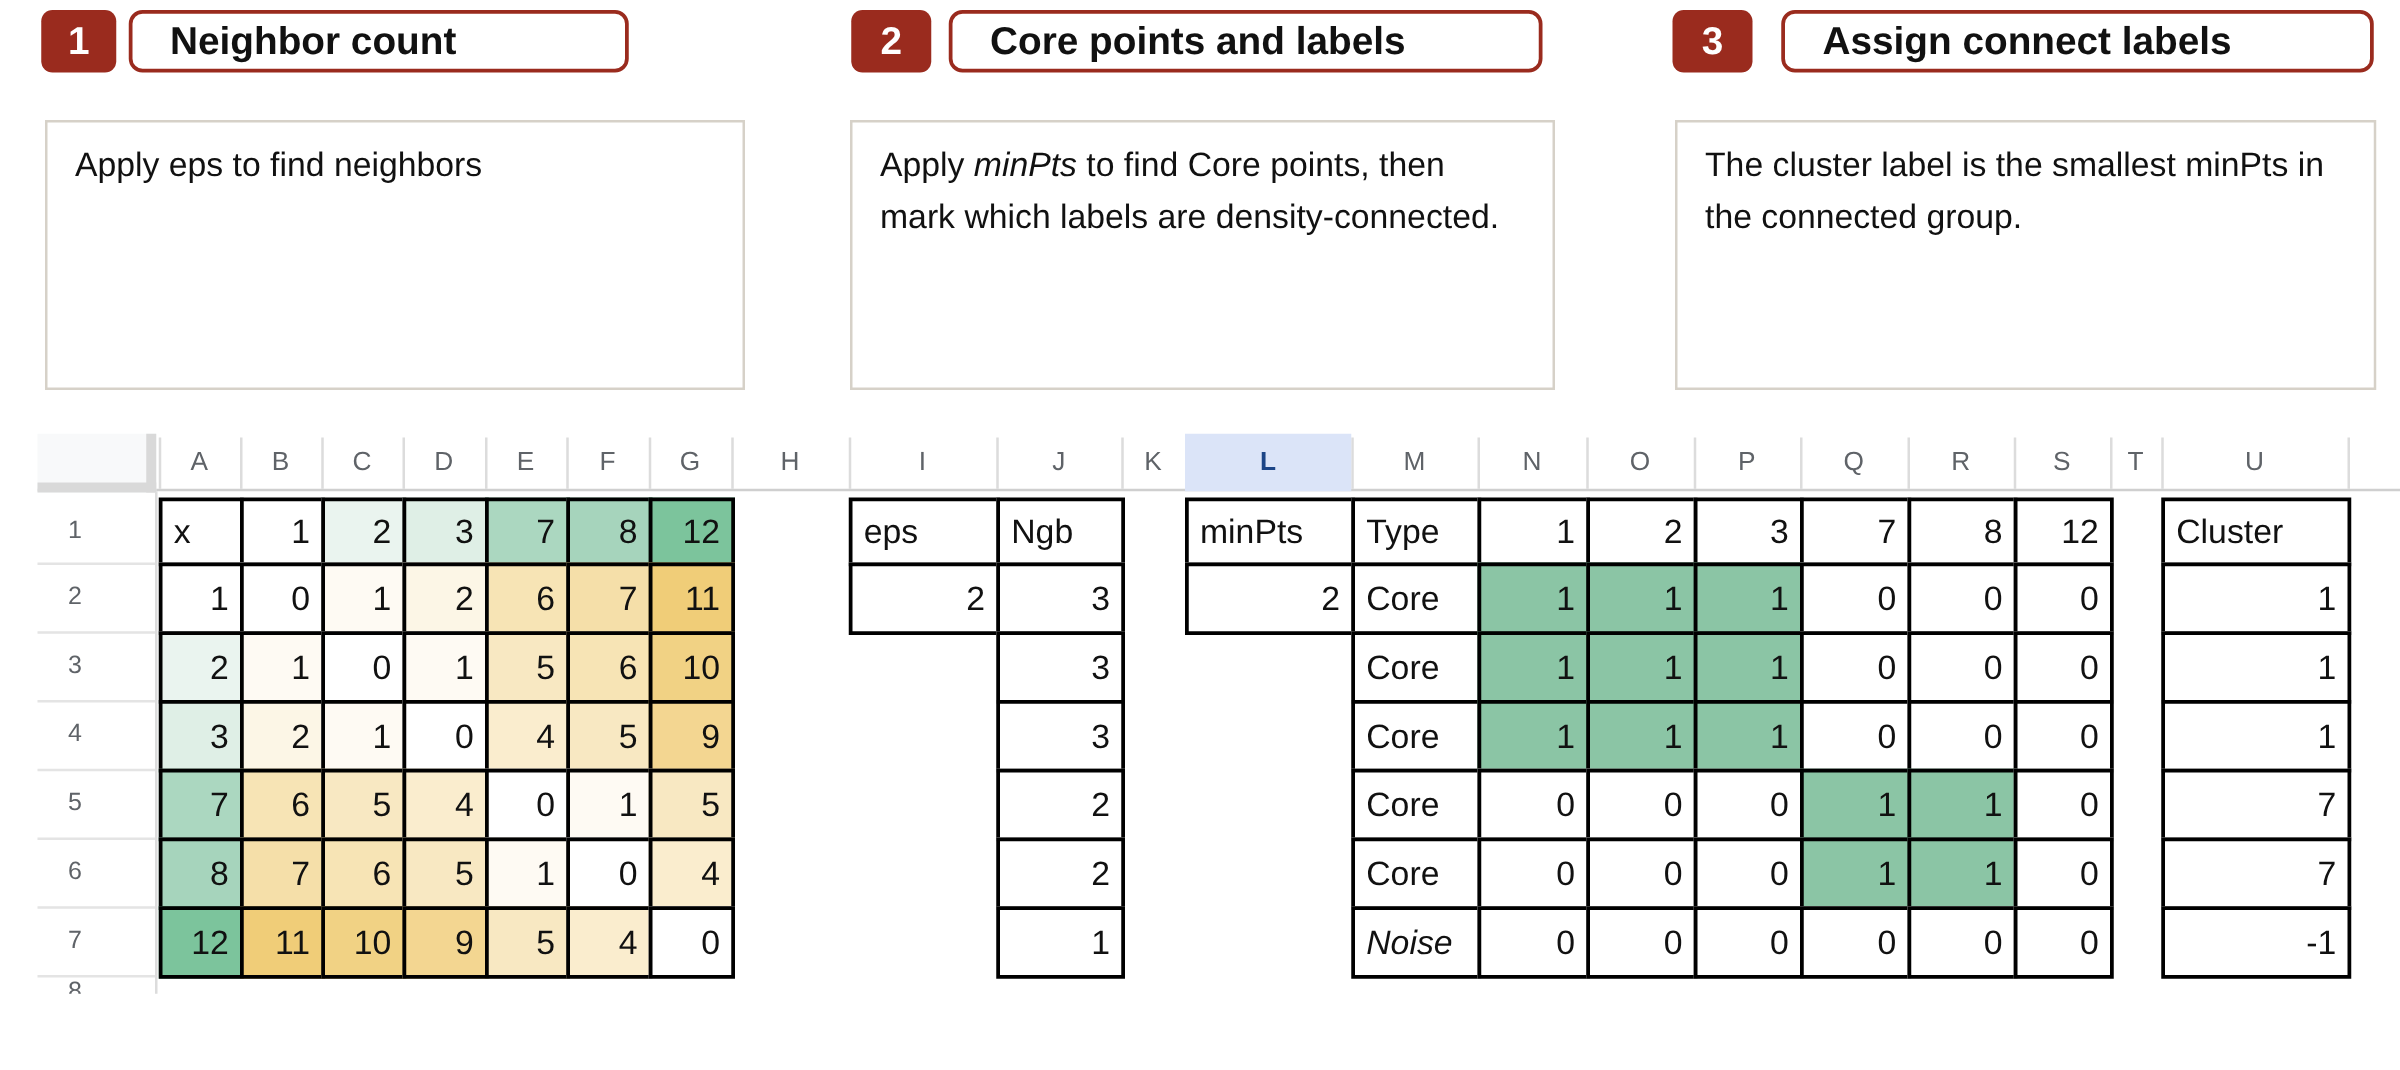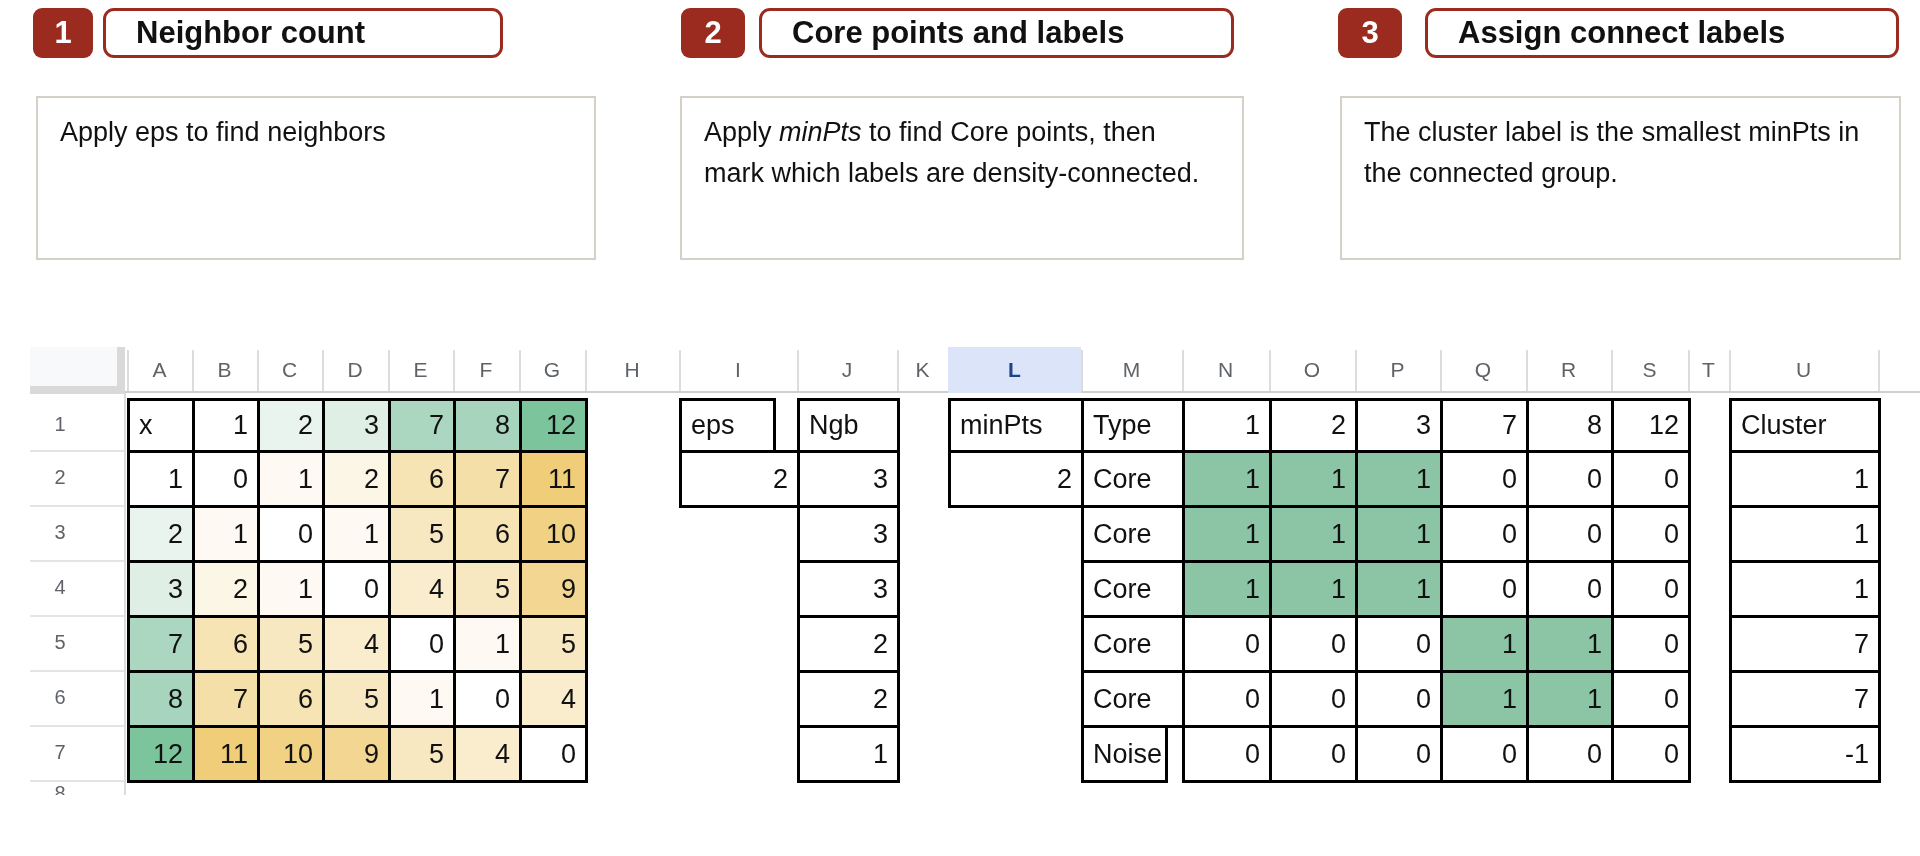--- a/index.html
+++ b/index.html
@@ -18,21 +18,21 @@
   }
   .title-box{
     position:absolute;top:8px;height:50px;box-sizing:border-box;
     background:#ffffff;border:3px solid var(--red);border-radius:11px;
     display:flex;align-items:center;
     padding-left:30px;
     font-size:31px;font-weight:bold;color:#111111;
     white-space:nowrap;
   }
   .desc-box{
-    position:absolute;top:96px;height:164px;box-sizing:border-box;
+    position:absolute;top:96px;height:216px;box-sizing:border-box;
     background:#ffffff;border:2px solid var(--descborder);
     padding:14px 36px 14px 22px;
     font-size:27px;line-height:41px;color:#111111;
   }
   .desc-box .ital{font-style:italic;}
   
   .colhdr{
     position:absolute;top:347px;height:46px;
     display:flex;align-items:center;justify-content:center;
     font-size:21px;color:var(--hdrtext);
@@ -193,21 +193,21 @@
     <div class="scell r" style="left: 388px; top: 670px; width: 68px; height: 58px; background: rgb(254, 250, 243);">1</div>
     <div class="scell r" style="left: 453px; top: 670px; width: 69px; height: 58px; background: rgb(255, 255, 255);">0</div>
     <div class="scell r" style="left: 519px; top: 670px; width: 69px; height: 58px; background: rgb(250, 237, 206);">4</div>
     <div class="scell r" style="left: 127px; top: 725px; width: 68px; height: 58px; background: rgb(124, 196, 156);">12</div>
     <div class="scell r" style="left: 192px; top: 725px; width: 68px; height: 58px; background: rgb(240, 205, 120);">11</div>
     <div class="scell r" style="left: 257px; top: 725px; width: 68px; height: 58px; background: rgb(241, 210, 132);">10</div>
     <div class="scell r" style="left: 322px; top: 725px; width: 69px; height: 58px; background: rgb(243, 214, 145);">9</div>
     <div class="scell r" style="left: 388px; top: 725px; width: 68px; height: 58px; background: rgb(248, 232, 194);">5</div>
     <div class="scell r" style="left: 453px; top: 725px; width: 69px; height: 58px; background: rgb(250, 237, 206);">4</div>
     <div class="scell r" style="left: 519px; top: 725px; width: 69px; height: 58px; background: rgb(255, 255, 255);">0</div>
-    <div class="scell l" style="left: 679px; top: 398px; width: 97px; height: 55px; background: rgb(255, 255, 255);">eps</div>
+    <div class="scell l" style="left: 679px; top: 398px; width: 121px; height: 55px; background: rgb(255, 255, 255);">eps</div>
     <div class="scell r" style="left: 679px; top: 450px; width: 121px; height: 58px; background: rgb(255, 255, 255);">2</div>
     <div class="scell l" style="left: 797px; top: 398px; width: 103px; height: 55px; background: rgb(255, 255, 255);">Ngb</div>
     <div class="scell r" style="left: 797px; top: 450px; width: 103px; height: 58px; background: rgb(255, 255, 255);">3</div>
     <div class="scell r" style="left: 797px; top: 505px; width: 103px; height: 58px; background: rgb(255, 255, 255);">3</div>
     <div class="scell r" style="left: 797px; top: 560px; width: 103px; height: 58px; background: rgb(255, 255, 255);">3</div>
     <div class="scell r" style="left: 797px; top: 615px; width: 103px; height: 58px; background: rgb(255, 255, 255);">2</div>
     <div class="scell r" style="left: 797px; top: 670px; width: 103px; height: 58px; background: rgb(255, 255, 255);">2</div>
     <div class="scell r" style="left: 797px; top: 725px; width: 103px; height: 58px; background: rgb(255, 255, 255);">1</div>
     <div class="scell l" style="left: 948px; top: 398px; width: 136px; height: 55px; background: rgb(255, 255, 255);">minPts</div>
     <div class="scell r" style="left: 948px; top: 450px; width: 136px; height: 58px; background: rgb(255, 255, 255);">2</div>
@@ -246,21 +246,21 @@
     <div class="scell r" style="left: 1440px; top: 615px; width: 89px; height: 58px; background: rgb(139, 197, 165);">1</div>
     <div class="scell r" style="left: 1526px; top: 615px; width: 88px; height: 58px; background: rgb(139, 197, 165);">1</div>
     <div class="scell r" style="left: 1611px; top: 615px; width: 80px; height: 58px; background: rgb(255, 255, 255);">0</div>
     <div class="scell l" style="left: 1081px; top: 670px; width: 104px; height: 58px; background: rgb(255, 255, 255);">Core</div>
     <div class="scell r" style="left: 1182px; top: 670px; width: 90px; height: 58px; background: rgb(255, 255, 255);">0</div>
     <div class="scell r" style="left: 1269px; top: 670px; width: 89px; height: 58px; background: rgb(255, 255, 255);">0</div>
     <div class="scell r" style="left: 1355px; top: 670px; width: 88px; height: 58px; background: rgb(255, 255, 255);">0</div>
     <div class="scell r" style="left: 1440px; top: 670px; width: 89px; height: 58px; background: rgb(139, 197, 165);">1</div>
     <div class="scell r" style="left: 1526px; top: 670px; width: 88px; height: 58px; background: rgb(139, 197, 165);">1</div>
     <div class="scell r" style="left: 1611px; top: 670px; width: 80px; height: 58px; background: rgb(255, 255, 255);">0</div>
-    <div class="scell l" style="left: 1081px; top: 725px; width: 87px; height: 58px; background: rgb(255, 255, 255);">Noise</div>
+    <div class="scell l" style="left: 1081px; top: 725px; width: 104px; height: 58px; background: rgb(255, 255, 255); font-style: italic;">Noise</div>
     <div class="scell r" style="left: 1182px; top: 725px; width: 90px; height: 58px; background: rgb(255, 255, 255);">0</div>
     <div class="scell r" style="left: 1269px; top: 725px; width: 89px; height: 58px; background: rgb(255, 255, 255);">0</div>
     <div class="scell r" style="left: 1355px; top: 725px; width: 88px; height: 58px; background: rgb(255, 255, 255);">0</div>
     <div class="scell r" style="left: 1440px; top: 725px; width: 89px; height: 58px; background: rgb(255, 255, 255);">0</div>
     <div class="scell r" style="left: 1526px; top: 725px; width: 88px; height: 58px; background: rgb(255, 255, 255);">0</div>
     <div class="scell r" style="left: 1611px; top: 725px; width: 80px; height: 58px; background: rgb(255, 255, 255);">0</div>
     <div class="scell l" style="left: 1729px; top: 398px; width: 152px; height: 55px; background: rgb(255, 255, 255);">Cluster</div>
     <div class="scell r" style="left: 1729px; top: 450px; width: 152px; height: 58px; background: rgb(255, 255, 255);">1</div>
     <div class="scell r" style="left: 1729px; top: 505px; width: 152px; height: 58px; background: rgb(255, 255, 255);">1</div>
     <div class="scell r" style="left: 1729px; top: 560px; width: 152px; height: 58px; background: rgb(255, 255, 255);">1</div>

